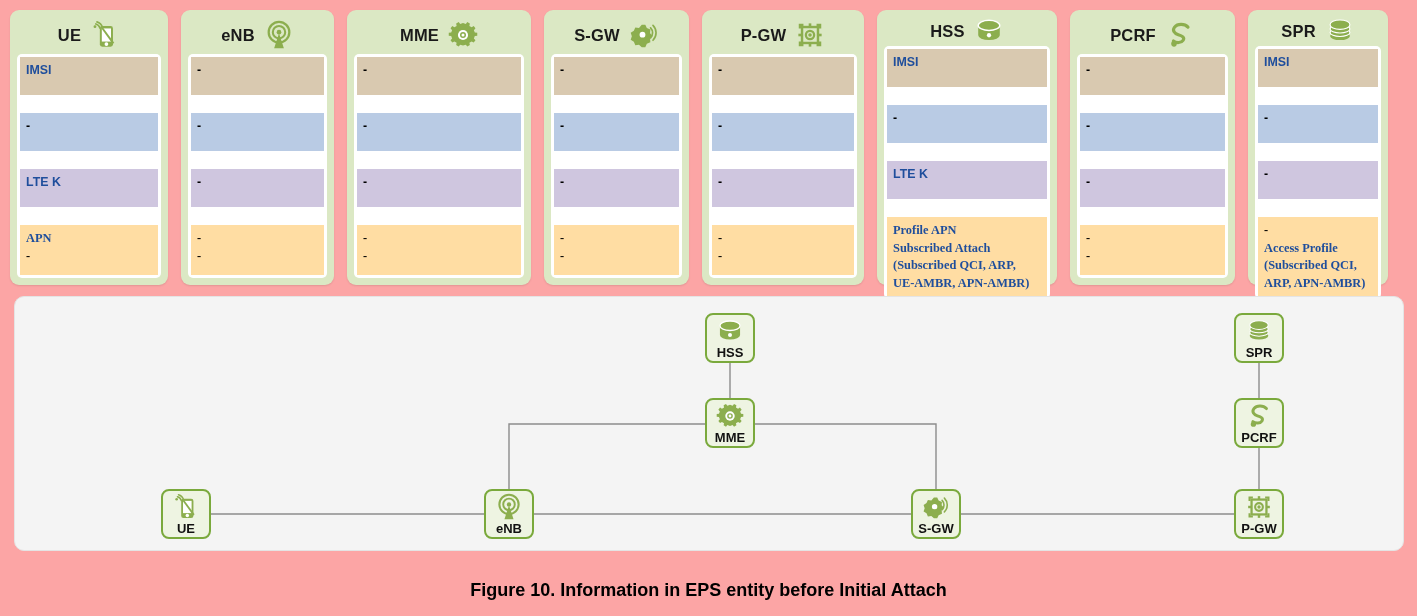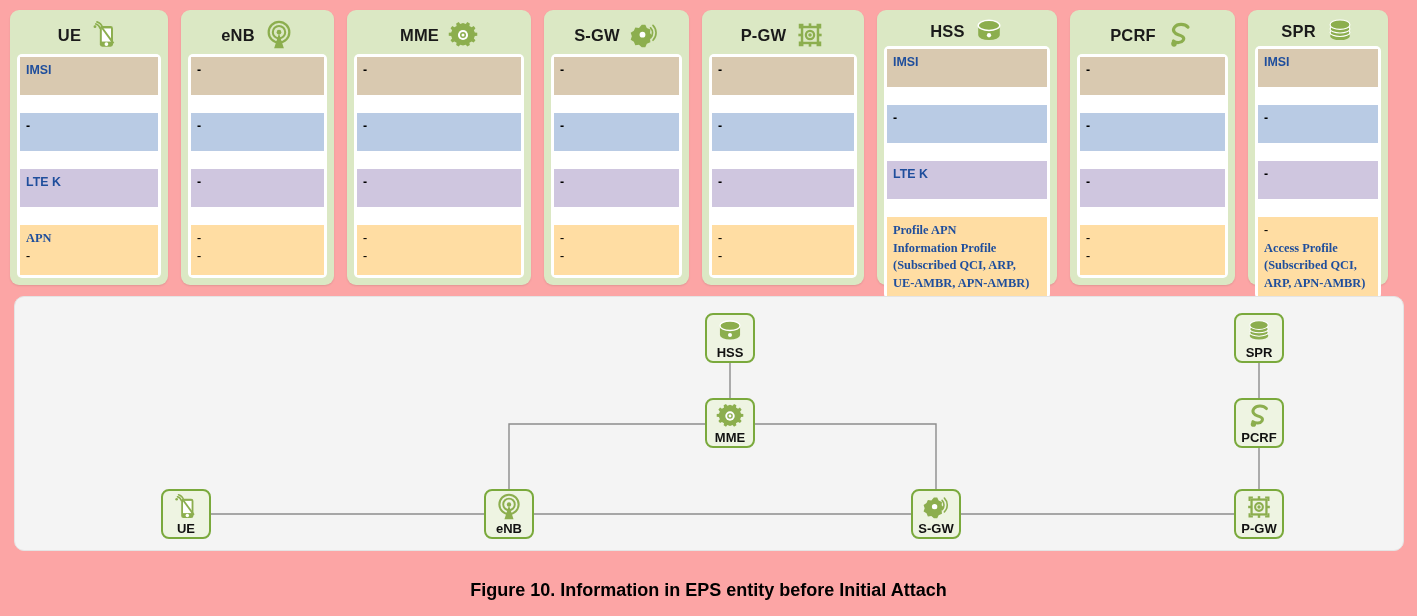--- a/index.html
+++ b/index.html
@@ -275,21 +275,21 @@
             <span class="lbl">IMSI</span>
           </div>
           <div class="row r-blue">
             <span class="dash">-</span>
           </div>
           <div class="row r-purple">
             <span class="lbl">LTE K</span>
           </div>
           <div class="row r-orange">
             <span class="lbl">Profile APN</span>
-            <span class="lbl">Information Profile</span>
+            <span class="lbl">Subscribed Attach</span>
             <span class="lbl">(Subscribed QCI, ARP,</span>
             <span class="lbl">UE-AMBR, APN-AMBR)</span>
           </div>
         </div>
       </div>
       <div class="card" style="width: 165px;">
         <div class="card-header">
           <span class="card-title">PCRF</span>
           <span class="card-icon"><svg viewBox="0 0 32 32" width="30" height="30" xmlns="http://www.w3.org/2000/svg">
               <path d="M24.5 7.5 C21 3.8 13.5 3.4 10.2 7.6 C7.4 11.2 10.2 14.6 14.2 15.8 C18.4 17.0 21.2 18.6 19.4 21.6 C17.6 24.6 12.0 24.8 9.0 22.4" fill="none" stroke="#8cae4e" stroke-width="3.4" stroke-linecap="round"></path>

